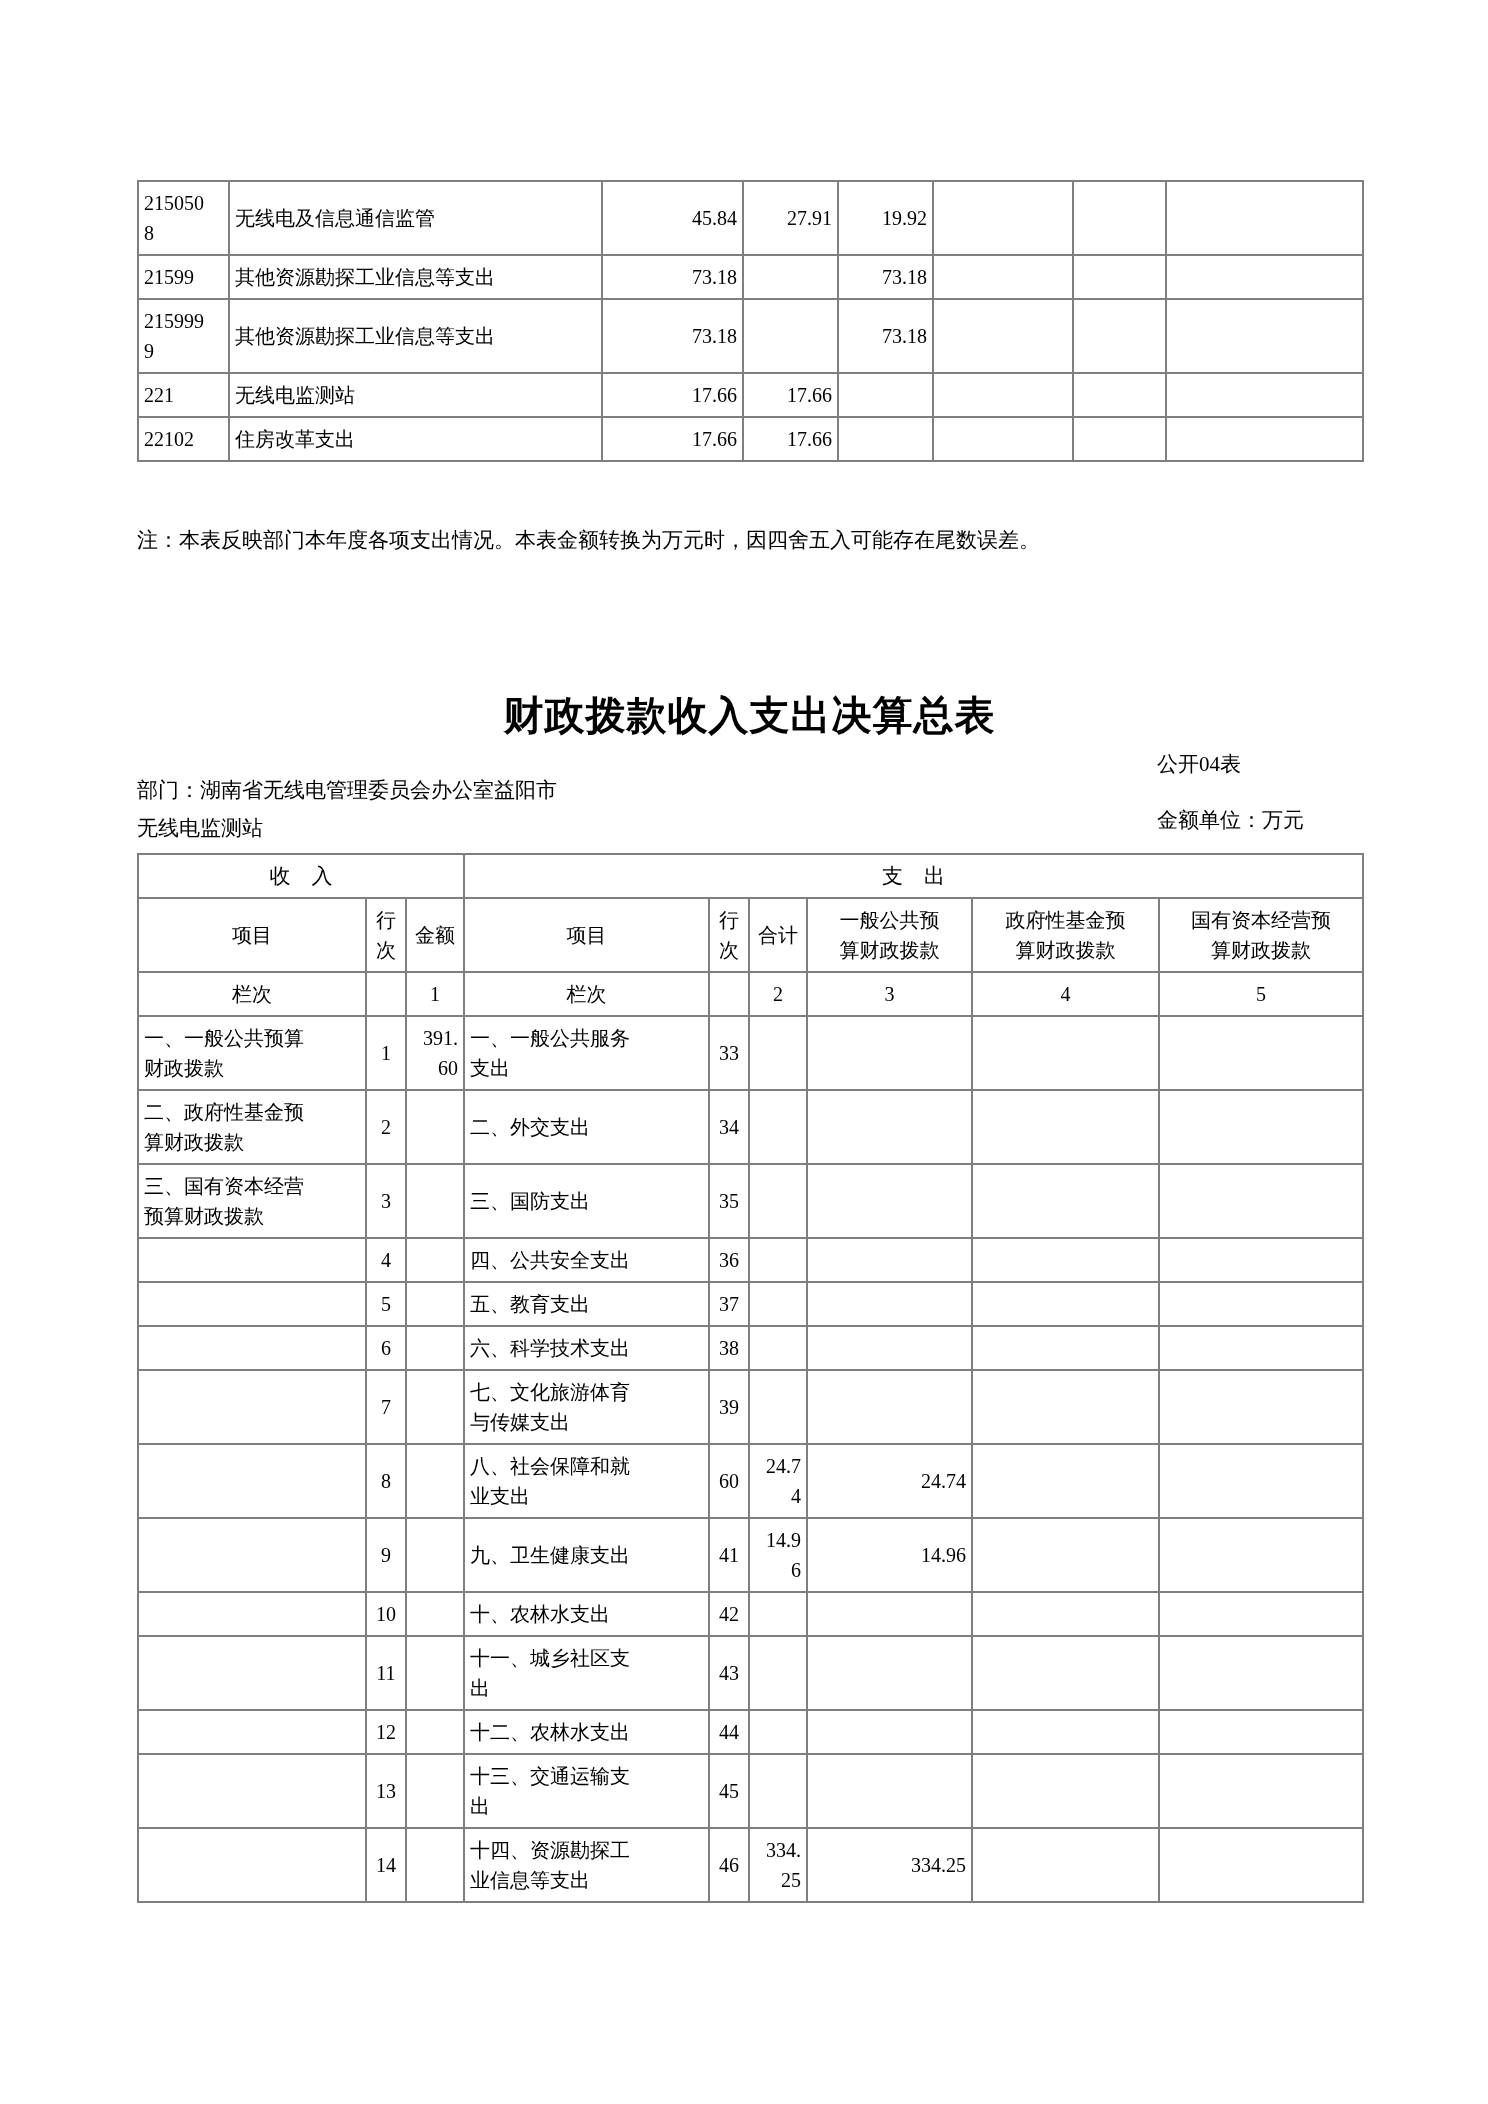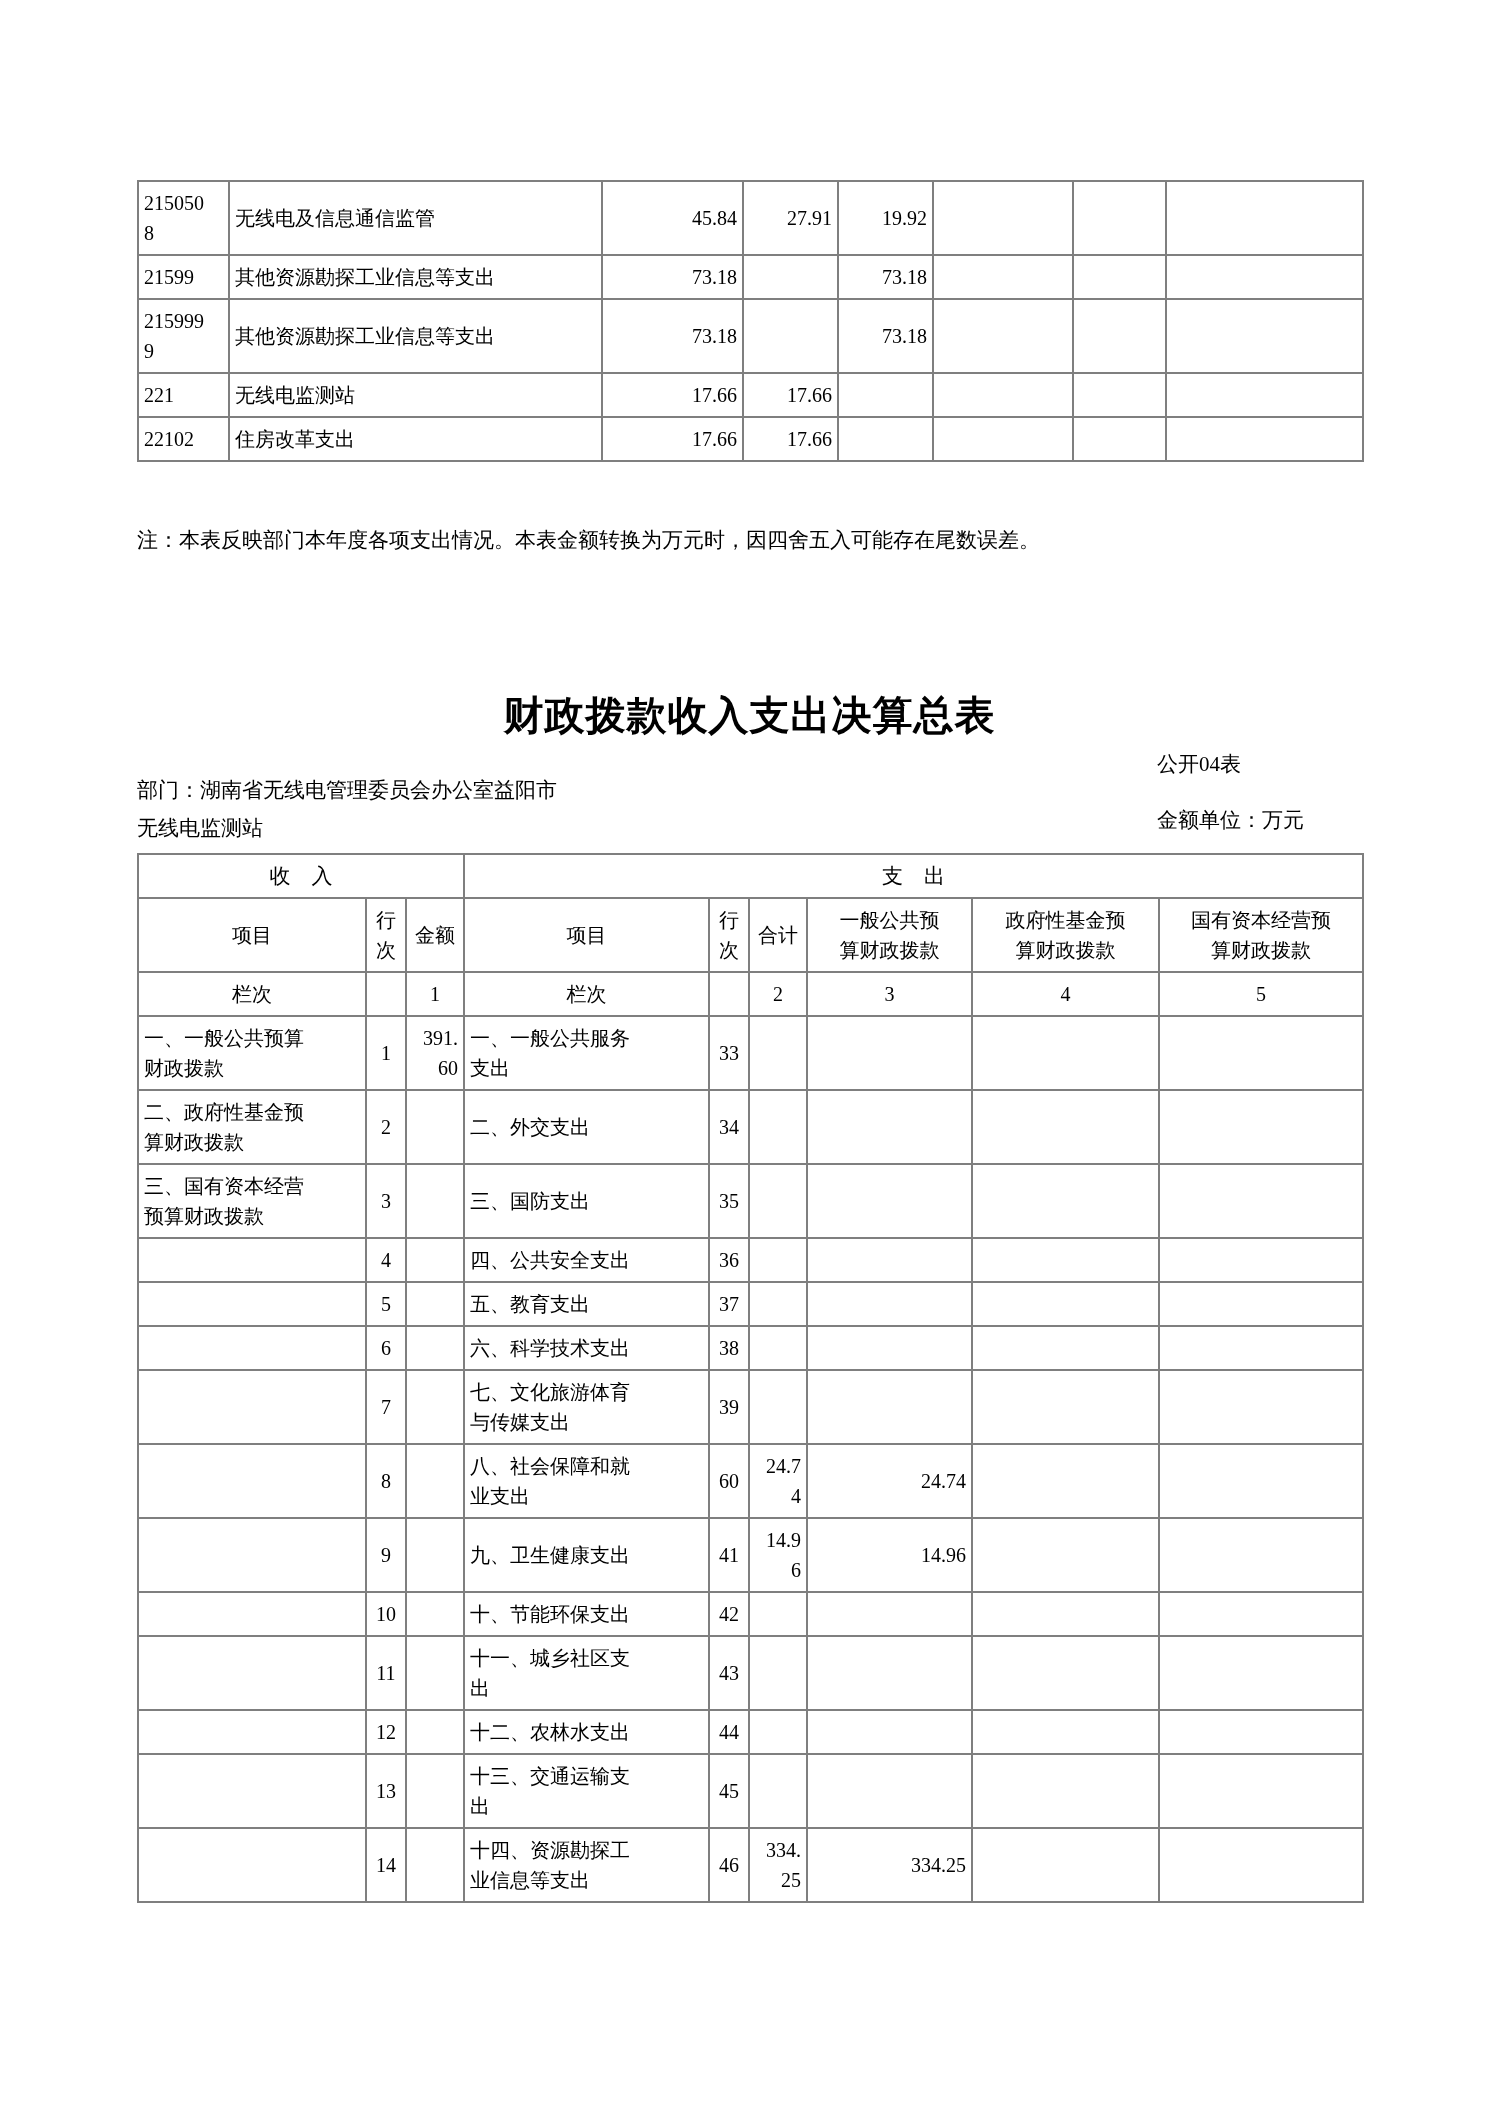--- a/index.html
+++ b/index.html
@@ -283,21 +283,21 @@
 6</td>
     <td class="r num">14.96</td>
     <td class="r num"></td>
     <td class="r num"></td>
   </tr>
 
   <tr>
     <td class="l"></td>
     <td class="c">10</td>
     <td class="r num"></td>
-    <td class="l">十、节能环保支出</td>
+    <td class="l">十、农林水支出</td>
     <td class="c">42</td>
     <td class="r num"></td>
     <td class="r num"></td>
     <td class="r num"></td>
     <td class="r num"></td>
   </tr>
 
   <tr>
     <td class="l"></td>
     <td class="c">11</td>

